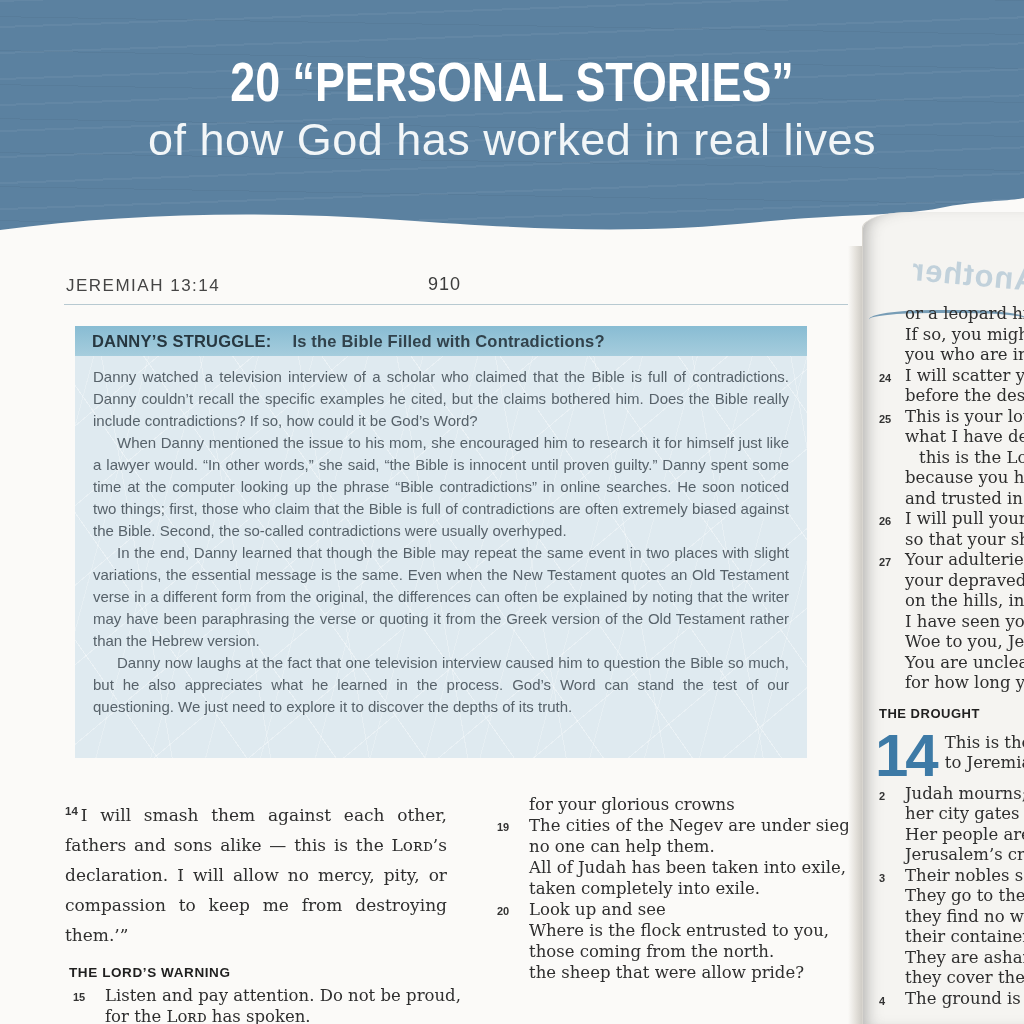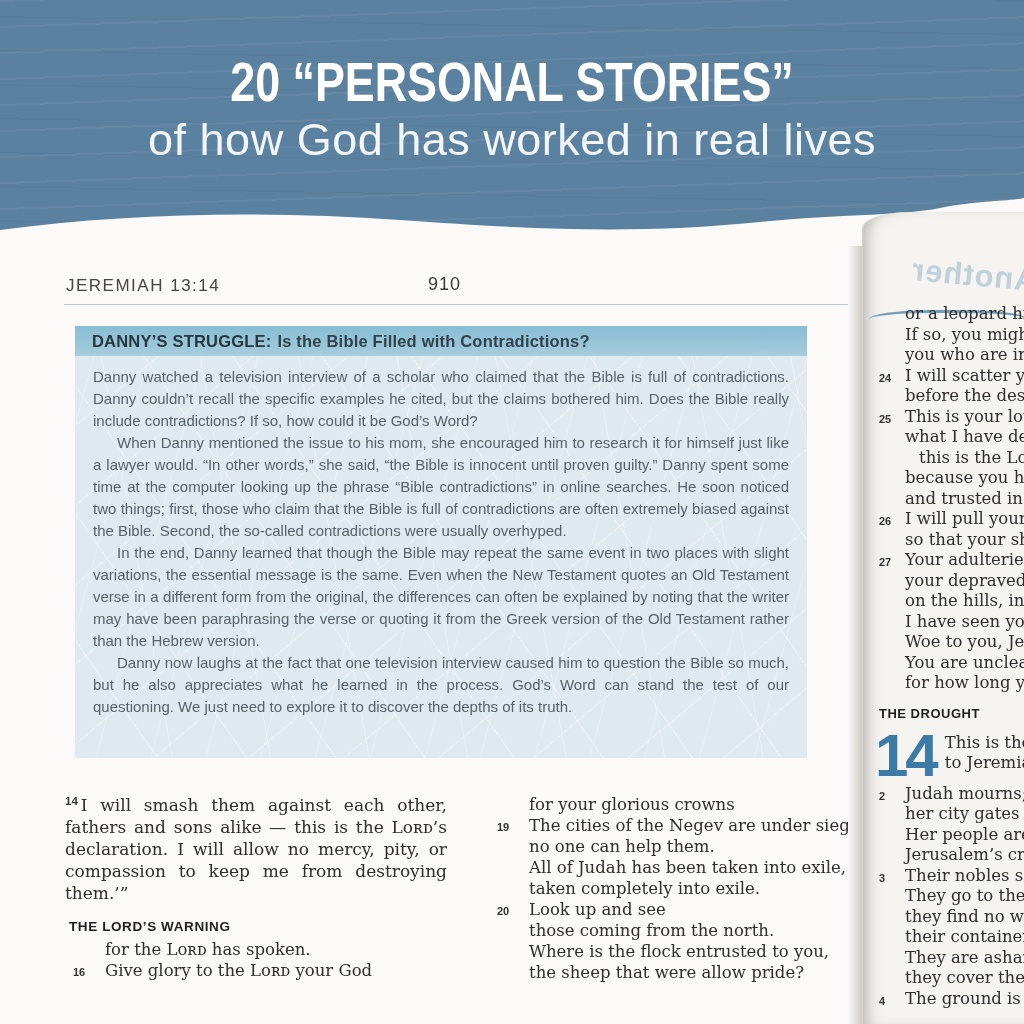--- a/index.html
+++ b/index.html
@@ -39,42 +39,42 @@
   }
   
   .feature-box{
     position:absolute;left:75px;top:326px;width:732px;height:432px;overflow:hidden;
   }
   .fb-header{
     height:30px;background:linear-gradient(#88bcd3,#a6cddd);
     display:flex;align-items:center;padding:0 17px;
   }
   .fb-title{font-size:16.5px;font-weight:bold;color:#31424c;letter-spacing:.2px;}
-  .fb-title .lbl{color:#273740;margin-right:6px;text-align:right;}
+  .fb-title .lbl{color:#273740;margin-right:21px;text-align:right;}
   .fb-body{
     background-color:#dfeaf0;
     background-image:
       repeating-linear-gradient(55deg, rgba(255,255,255,.38) 0 1px, transparent 1px 73px),
       repeating-linear-gradient(-40deg, rgba(255,255,255,.33) 0 1px, transparent 1px 61px),
       repeating-linear-gradient(80deg, rgba(255,255,255,.28) 0 1px, transparent 1px 97px),
       repeating-linear-gradient(-75deg, rgba(255,255,255,.22) 0 1px, transparent 1px 53px);
     height:402px;padding:10px 18px 0;
     font-size:15px;line-height:22px;color:#57626a;text-align:justify;
   }
   .fbp{margin:0;}
   .fbp.ind{text-indent:24px;}
   
   .columns{
     position:absolute;left:65px;top:790px;width:794px;display:flex;gap:42px;
   }
   .colL{width:382px;}
   .colR{width:368px;padding-top:4px;}
   .prose{
     font-family:"DejaVu Serif","DejaVu Sans",serif;
-    font-size:17px;line-height:22px;color:#2e2e2e;text-align:justify;margin:0 0 0;
+    font-size:17px;line-height:30px;color:#2e2e2e;text-align:justify;margin:6px 0 0;
   }
   .sup{
     font-weight:bold;font-size:11.5px;vertical-align:6px;margin-right:3px;
     font-family:"Liberation Sans",sans-serif;color:#333;
   }
   .sec-head{
     margin:15px 4px 5px;font-size:13.5px;font-weight:bold;letter-spacing:.6px;color:#1f1f1f;
     font-family:"Liberation Sans",sans-serif;
   }
   .pline{
@@ -155,34 +155,35 @@
       <p class="fbp ind">In the end, Danny learned that though the Bible may repeat the same event in two places with slight variations, the essential message is the same. Even when the New Testament quotes an Old Testament verse in a different form from the original, the differences can often be explained by noting that the writer may have been paraphrasing the verse or quoting it from the Greek version of the Old Testament rather than the Hebrew version.</p>
       <p class="fbp ind">Danny now laughs at the fact that one television interview caused him to question the Bible so much, but he also appreciates what he learned in the process. God’s Word can stand the test of our questioning. We just need to explore it to discover the depths of its truth.</p>
     </div>
 </div>
 
 <div class="columns">
   <div class="colL">
     <p class="prose"><span class="sup">14</span><span>I will smash them against each other, fathers and sons alike — this is the Lᴏʀᴅ’s declaration. I will allow no mercy, pity, or compassion to keep me from destroying them.’”</span></p>
     <div class="sec-head">THE LORD’S WARNING</div>
     <div>
+        <div class="pline"><span class="n">15</span><span class="t">Listen and pay attention. Do not be proud,</span></div>
         <div class="pline"><span class="t">for the Lᴏʀᴅ has spoken.</span></div>
         <div class="pline"><span class="n">16</span><span class="t">Give glory to the Lᴏʀᴅ your God</span></div>
       </div>
   </div>
   <div class="colR">
     <div>
         <div class="pline"><span class="t">for your glorious crowns</span></div>
         <div class="pline"><span class="n">19</span><span class="t">The cities of the Negev are under siege;</span></div>
         <div class="pline"><span class="t">no one can help them.</span></div>
         <div class="pline"><span class="t">All of Judah has been taken into exile,</span></div>
         <div class="pline"><span class="t">taken completely into exile.</span></div>
         <div class="pline"><span class="n">20</span><span class="t">Look up and see</span></div>
+        <div class="pline"><span class="t">Where is the flock entrusted to you,</span></div>
         <div class="pline"><span class="t">those coming from the north.</span></div>
-        <div class="pline"><span class="t">Where is the flock entrusted to you,</span></div>
         <div class="pline"><span class="t">the sheep that were allow pride?</span></div>
       </div>
   </div>
 </div>
 
 <div class="page-edge"></div>
 
 <div class="right-page">
   <div class="bleed">Another</div>
   <div class="swoosh"></div>

